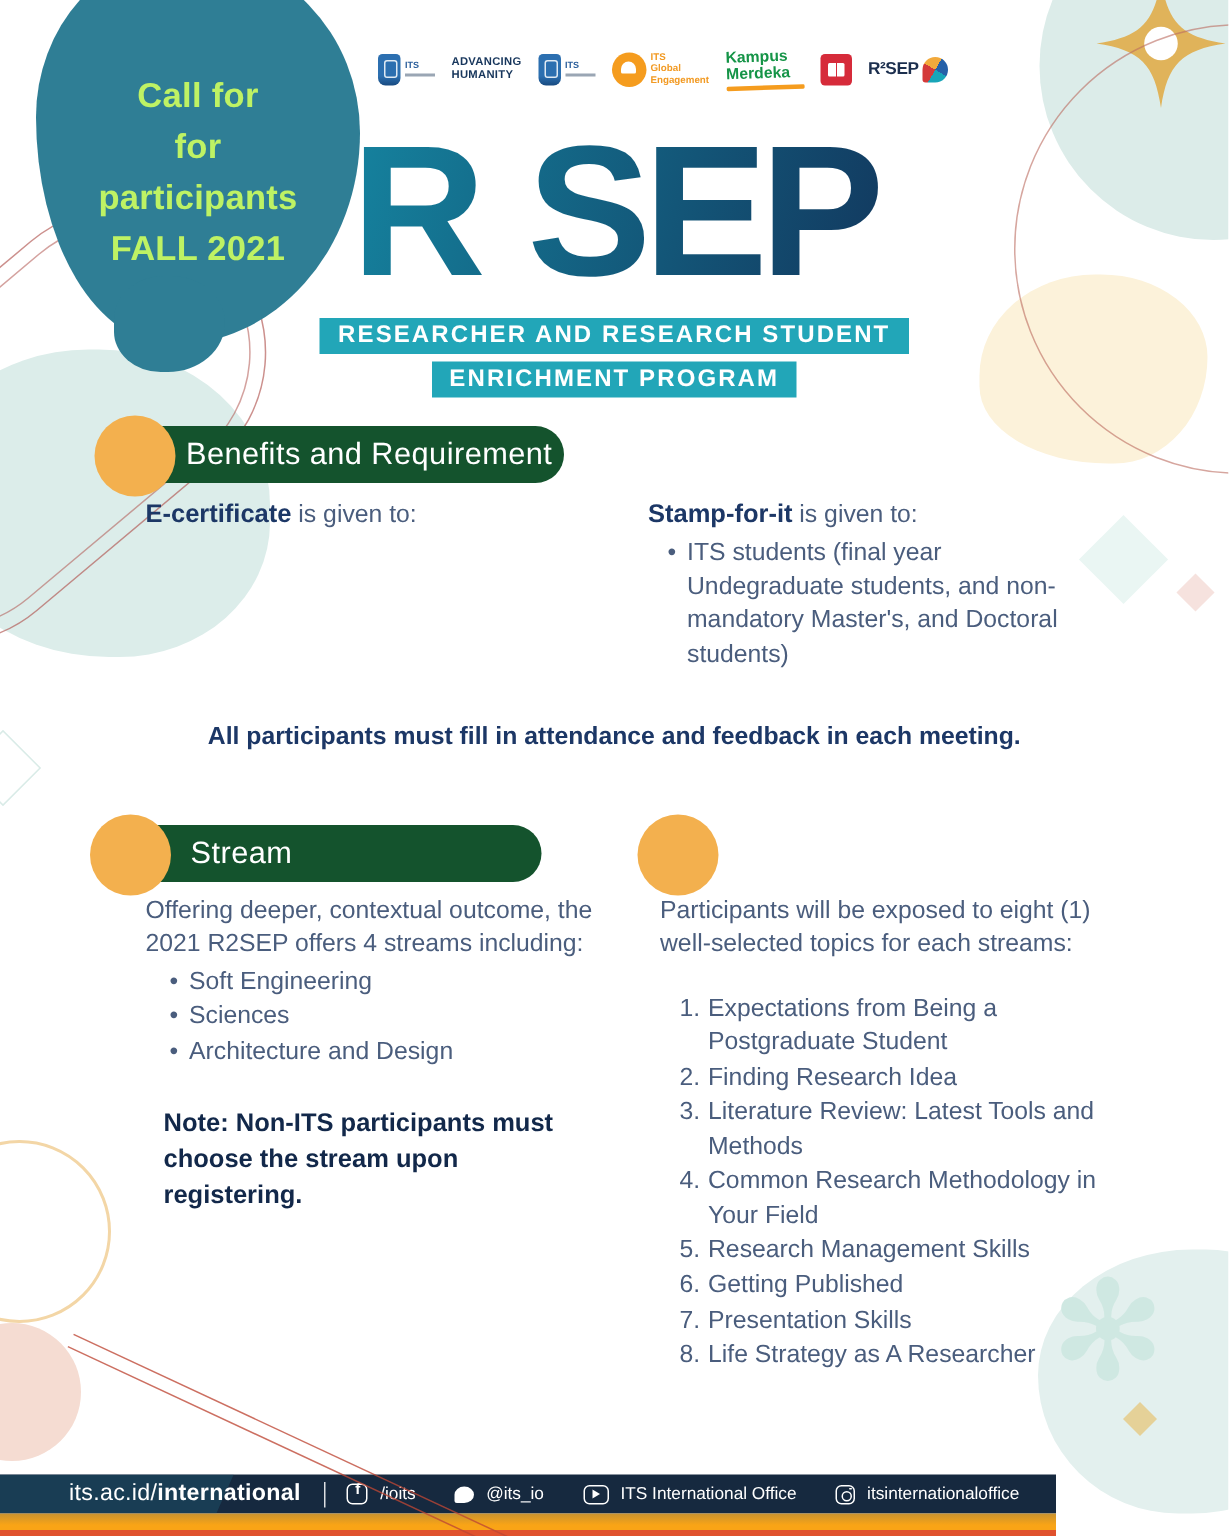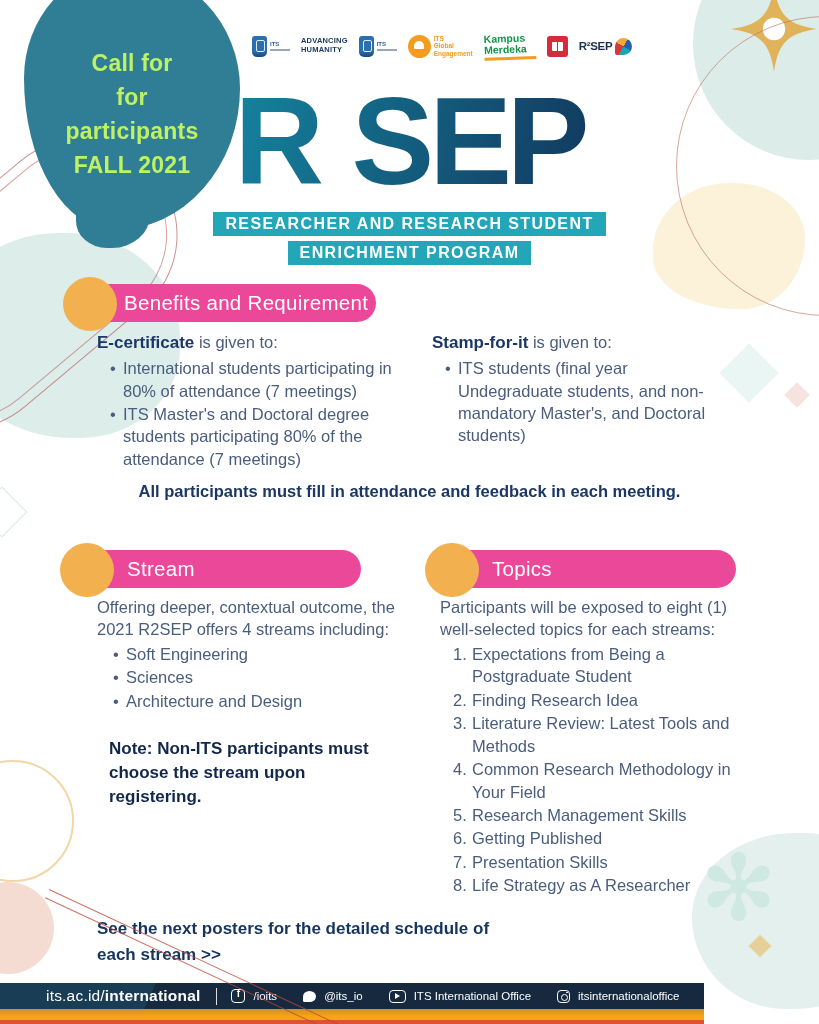--- a/index.html
+++ b/index.html
@@ -61,21 +61,21 @@
     font-size:124px; font-weight:800; letter-spacing:-5px; line-height:1.05;
     background:linear-gradient(104deg, #18a8c0 6%, #14718f 38%, #123a60 72%, #14304f 100%);
     -webkit-background-clip:text; background-clip:text; color:transparent; }
   .title .sup { font-size:.5em; position:relative; top:-.58em; letter-spacing:-2px; }
   .subtitle { position:absolute; left:0; right:0; top:212px; display:flex; flex-direction:column;
     align-items:center; gap:5px; z-index:2; }
   .subtitle .box { background:#22a6b8; color:#fff; font-weight:700; font-size:16px;
     letter-spacing:1.4px; padding:3px 12px; }
 
   
-  .pill { position:absolute; height:38px; background:#ec4899; border-radius:19px; color:#fff;
+  .pill { position:absolute; height:38px; background:#14532d; border-radius:19px; color:#fff;
     display:flex; align-items:center; font-size:20.5px; letter-spacing:.3px; z-index:2; }
   .pill-circle { position:absolute; width:54px; height:54px; border-radius:50%; background:#f3b04e; z-index:3; }
 
   
   .body-col { position:absolute; color:#4a5d7d; font-size:16.5px; line-height:1.36; z-index:2; }
   .lead { margin-bottom:3px; }
   .lead .b { font-weight:700; color:#1c3766; font-size:17px; }
   ul.bullets { list-style:none; padding-left:13px; }
   ul.bullets li { position:relative; padding-left:13px; margin-bottom:1px; }
   ul.bullets li::before { content:"\2022"; position:absolute; left:0; top:0; color:#4a5d7d; }
@@ -201,24 +201,20 @@
     <div class="box">ENRICHMENT PROGRAM</div>
   </div>
 
   <div class="pill-circle" style="left:63px; top:277px;"></div>
   <div class="pill" style="left:90px; top:284px; width:286px; padding-left:34px;">
     <span>Benefits and Requirement</span>
   </div>
 
   <div class="body-col" style="left:97px; top:331px; width:320px;">
     <div class="lead"><span class="b">E-certificate</span><span> is given to:</span></div>
-    <ul class="bullets">
-      <li>International students participating in 80% of attendance (7 meetings)</li>
-      <li>ITS Master's and Doctoral degree students participating 80% of the attendance (7 meetings)</li>
-    </ul>
   </div>
 
   <div class="body-col" style="left:432px; top:331px; width:300px;">
     <div class="lead"><span class="b">Stamp-for-it</span><span> is given to:</span></div>
     <ul class="bullets" style="width:292px;">
       <li>ITS students (final year Undegraduate students, and non-mandatory Master's, and Doctoral students)</li>
     </ul>
   </div>
 
   <div class="center-note">All participants must fill in attendance and  feedback in each meeting.</div>
@@ -232,39 +228,35 @@
     <div>Offering deeper, contextual outcome, the 2021 R2SEP offers 4 streams including:</div>
     <ul class="bullets" style="padding-left:16px; margin-top:2px;">
       <li>Soft Engineering</li>
       <li>Sciences</li>
       <li>Architecture and Design</li>
     </ul>
     <div class="stream-note" style="width:280px;">Note: Non-ITS participants must choose the stream upon registering.</div>
   </div>
 
   <div class="pill-circle" style="left:425px; top:543px;"></div>
-  <div class="pill" style="left:450px; top:550px; width:286px; padding-left:42px;">
-    <span>Topics</span>
-  </div>
 
   <div class="body-col" style="left:440px; top:596px; width:308px;">
     <div>Participants will be exposed to eight (1) well-selected topics for each streams:</div>
-    <ol class="topics" style="margin-top:2px;">
+    <ol class="topics" style="margin-top:20px;">
       <li>Expectations from Being a Postgraduate Student</li>
       <li>Finding Research Idea</li>
       <li>Literature Review: Latest Tools and Methods</li>
       <li>Common Research Methodology in Your Field</li>
       <li>Research Management Skills</li>
       <li>Getting Published</li>
       <li>Presentation Skills</li>
       <li>Life Strategy as A Researcher</li>
     </ol>
   </div>
 
-  <div class="cta">See the next posters for the detailed schedule of each stream &gt;&gt;</div>
 
   <div class="footer">
     <div class="footer-bar">
       <div class="footer-wedge"></div>
       <div class="site"><span>its.ac.id/</span><span class="bold">international</span></div>
       <div class="vdiv"></div>
       <div class="socials">
         <div class="social">
           <span class="ic-fb"></span>
           <span>/ioits</span>

